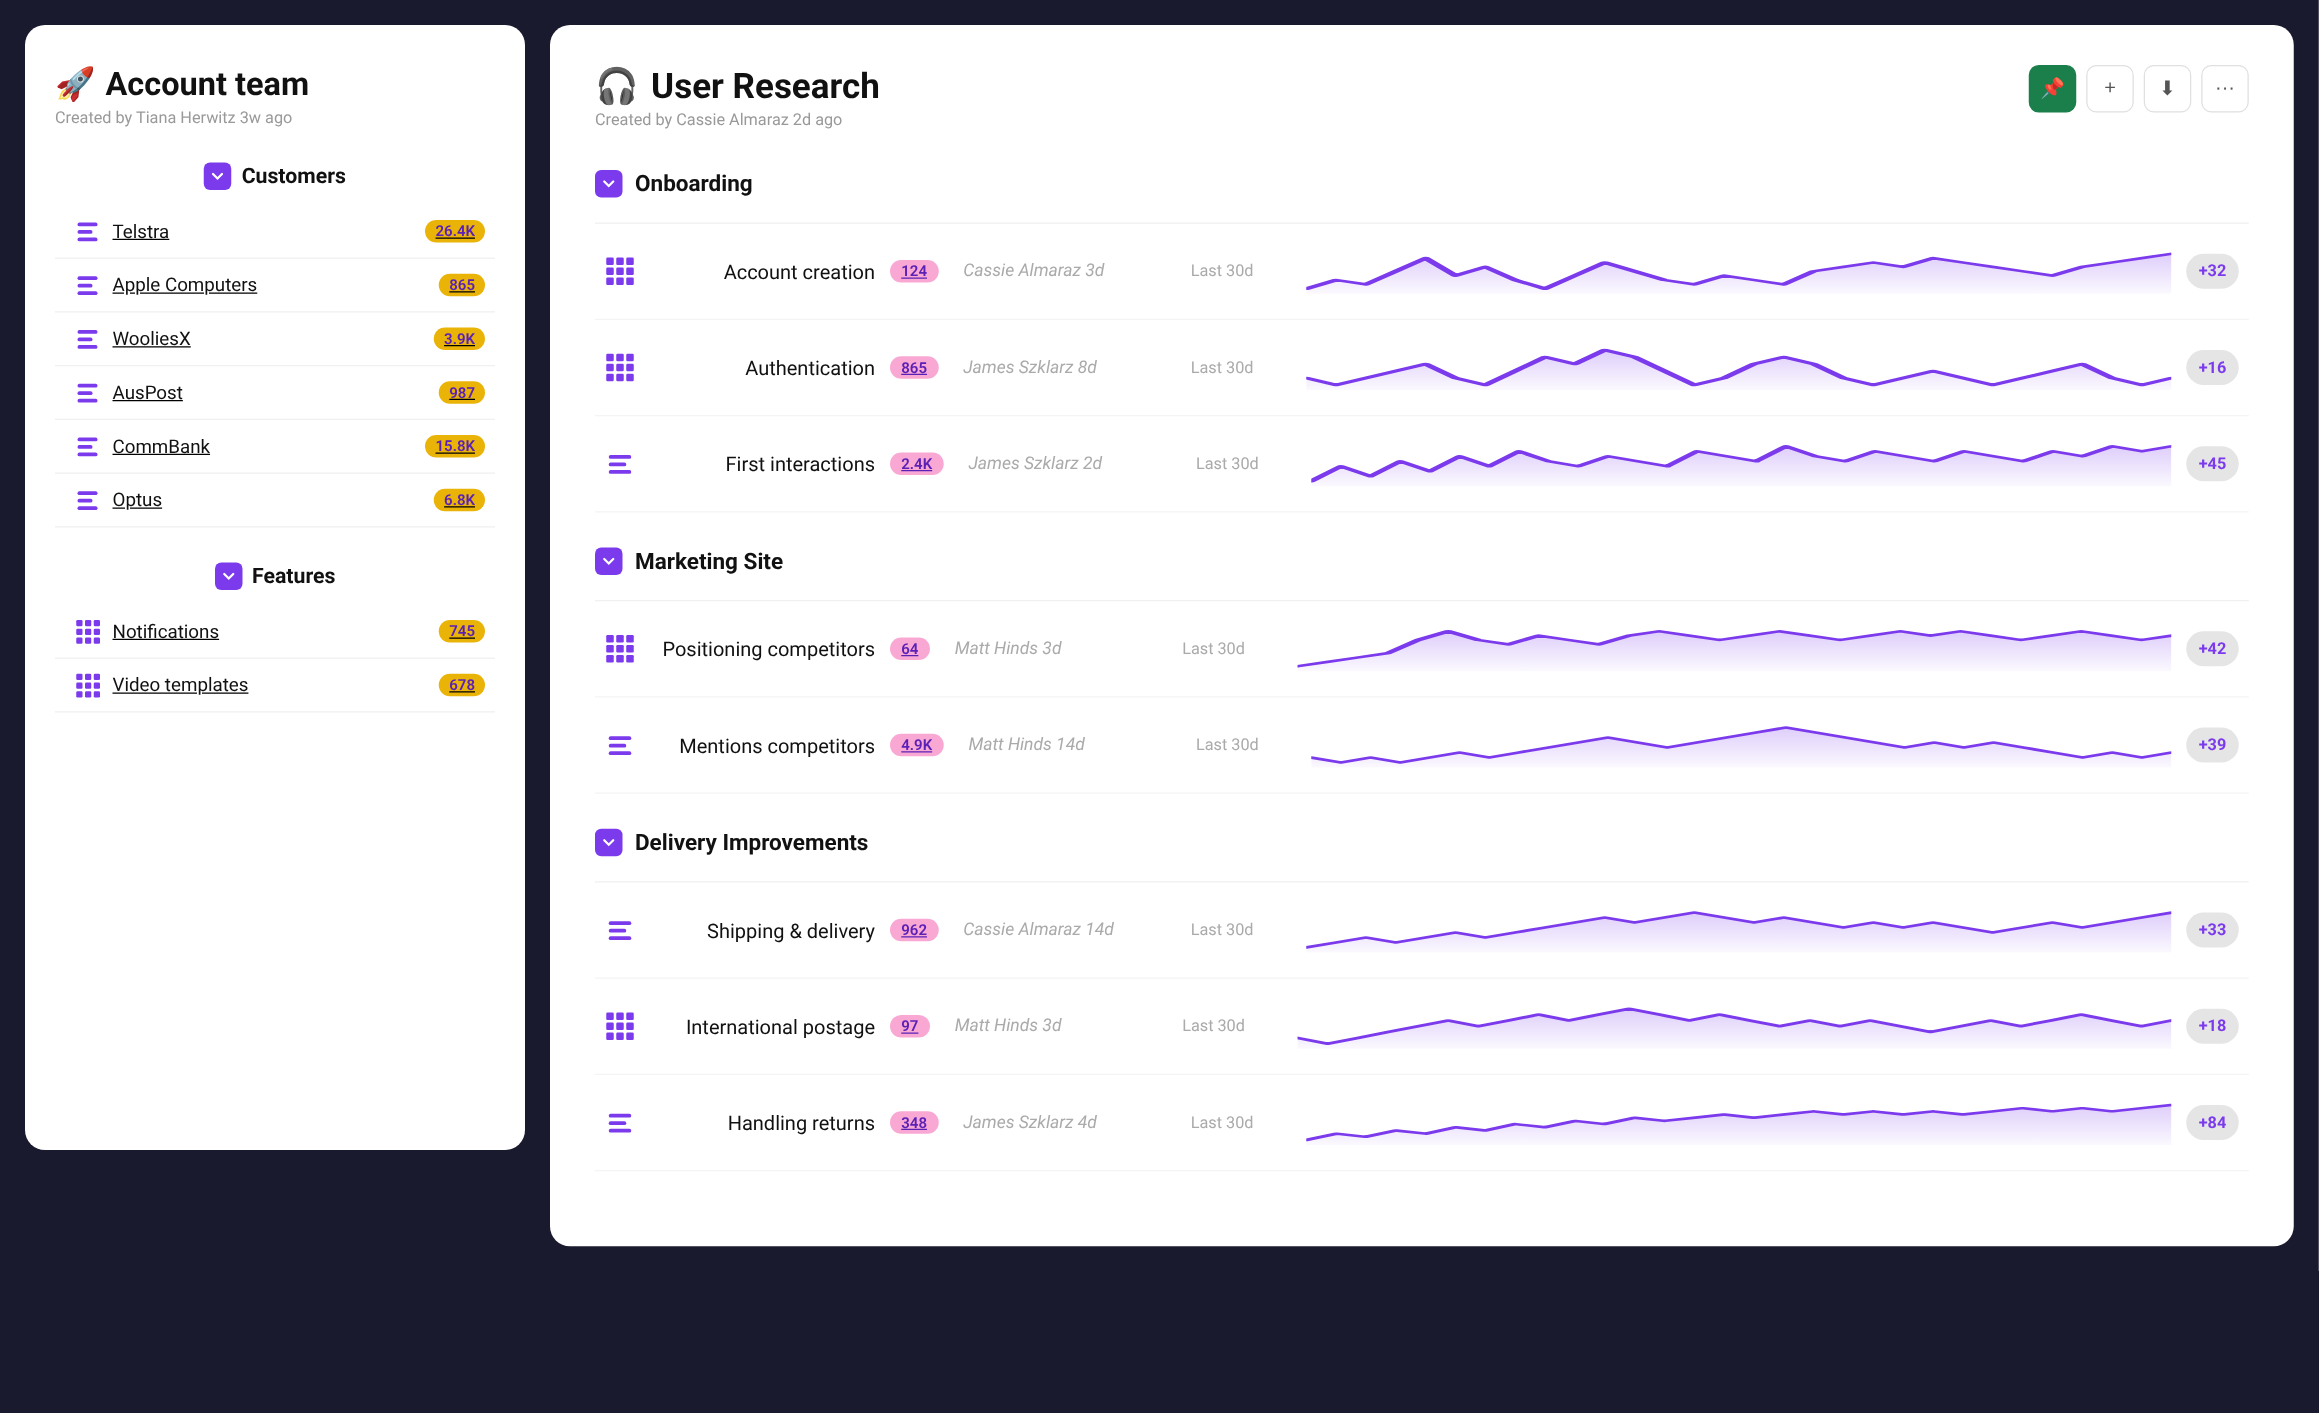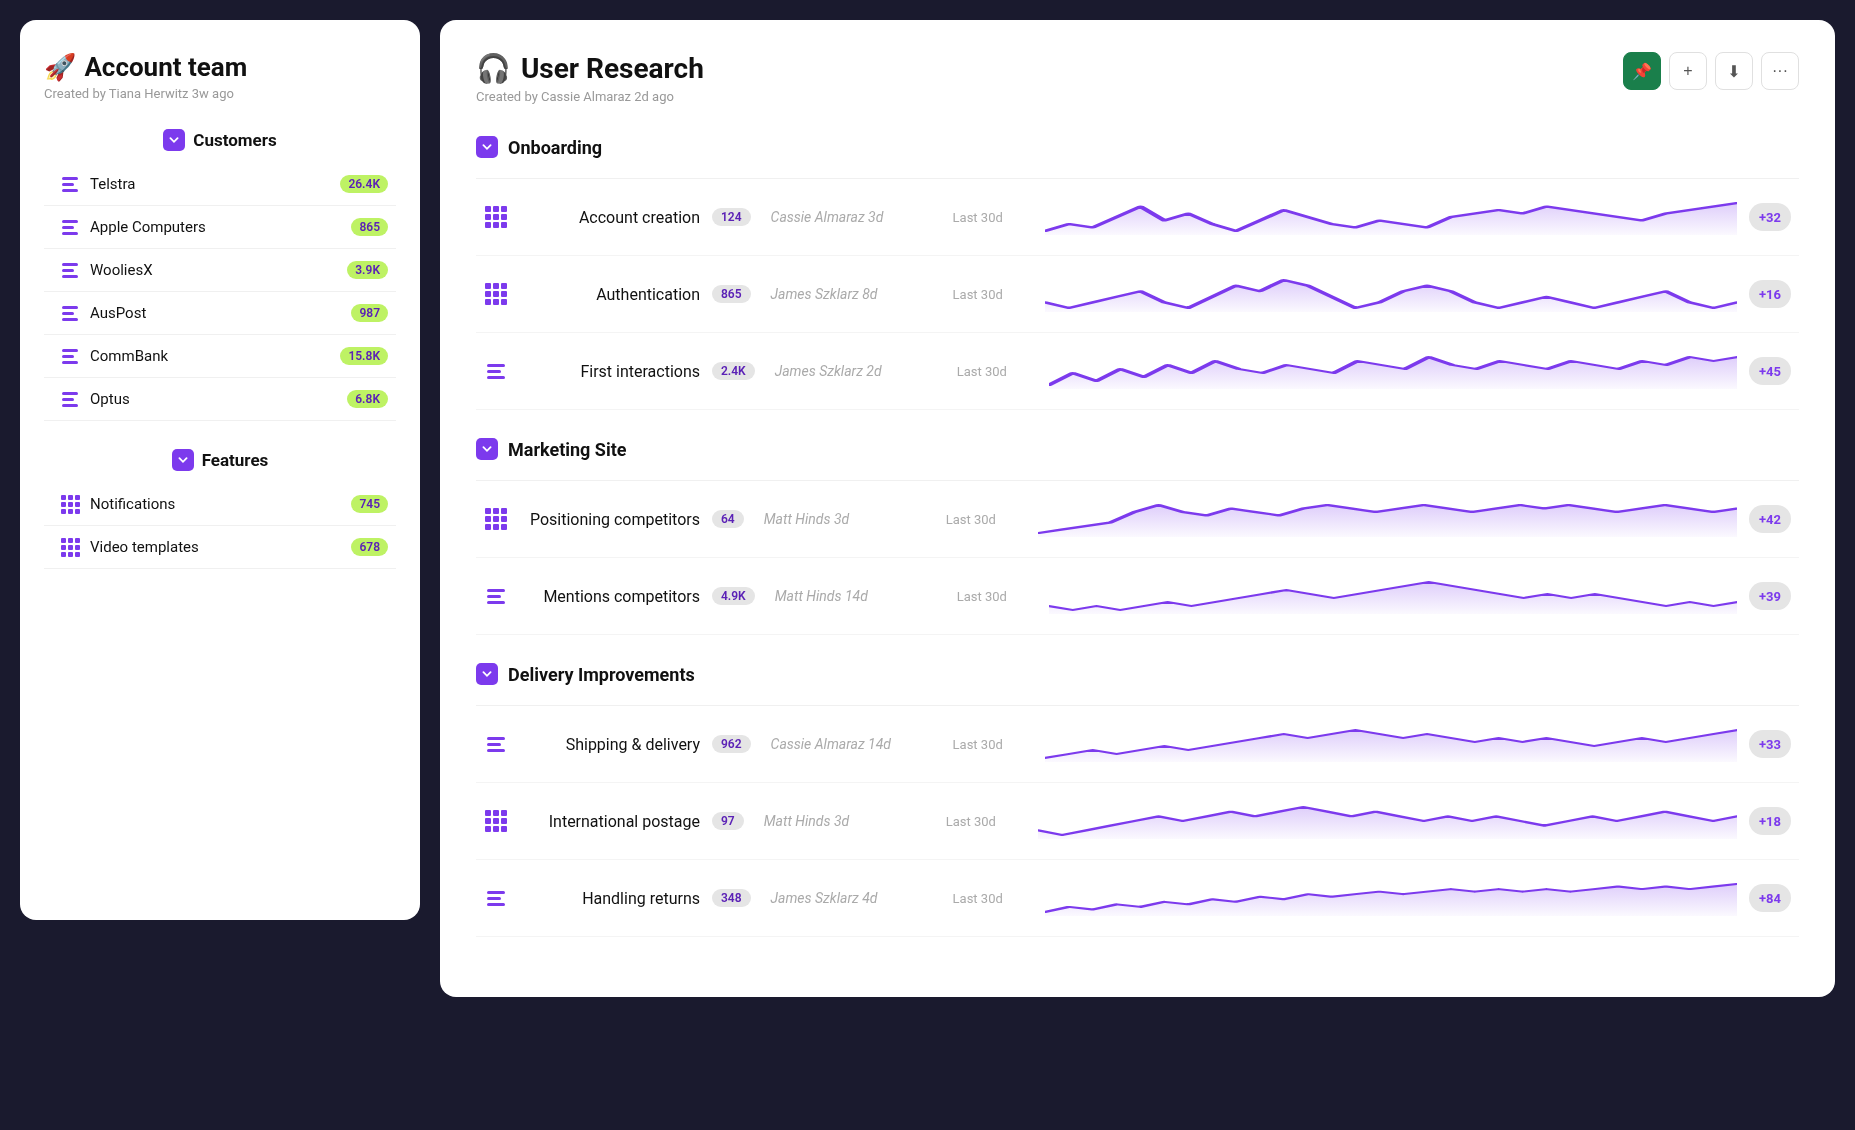--- a/index.html
+++ b/index.html
@@ -70,20 +70,21 @@
       color: #111;
     }
 
     .list-item {
       display: flex;
       align-items: center;
       gap: 10px;
       padding: 11px 8px 11px 16px;
       border-bottom: 1px solid #f0f0f0;
       cursor: pointer;
+      text-decoration: underline;
     }
     .item-icon {
       width: 20px;
       height: 20px;
       display: flex;
       align-items: center;
       justify-content: center;
       flex-shrink: 0;
     }
     .item-icon-grid {
@@ -112,21 +113,21 @@
     .item-icon-lines span:nth-child(1) { width: 16px; }
     .item-icon-lines span:nth-child(2) { width: 12px; }
     .item-icon-lines span:nth-child(3) { width: 16px; }
 
     .item-name {
       font-size: 15px;
       color: #111;
       flex: 1;
     }
     .badge {
-      background: #bef264;
+      background: #eab308;
       color: #5b21b6;
       font-size: 12px;
       font-weight: 600;
       padding: 2px 8px;
       border-radius: 10px;
     }
 
     
     .right-panel {
       flex: 1;
@@ -241,27 +242,28 @@
     .r-icon-lines span:nth-child(2) { width: 14px; }
     .r-icon-lines span:nth-child(3) { width: 18px; }
 
     .r-name {
       font-size: 16px;
       color: #111;
       min-width: 180px;
       text-align: right;
     }
     .r-badge {
-      background: #e5e5e5;
+      background: #f9a8d4;
       color: #5b21b6;
       font-size: 12px;
       font-weight: 600;
       padding: 2px 9px;
       border-radius: 10px;
       flex-shrink: 0;
+      text-decoration: underline;
     }
     .r-author {
       font-size: 14px;
       color: #aaa;
       min-width: 170px;
       margin-left: 8px;
       font-style: italic;
     }
     .r-period {
       font-size: 13px;

